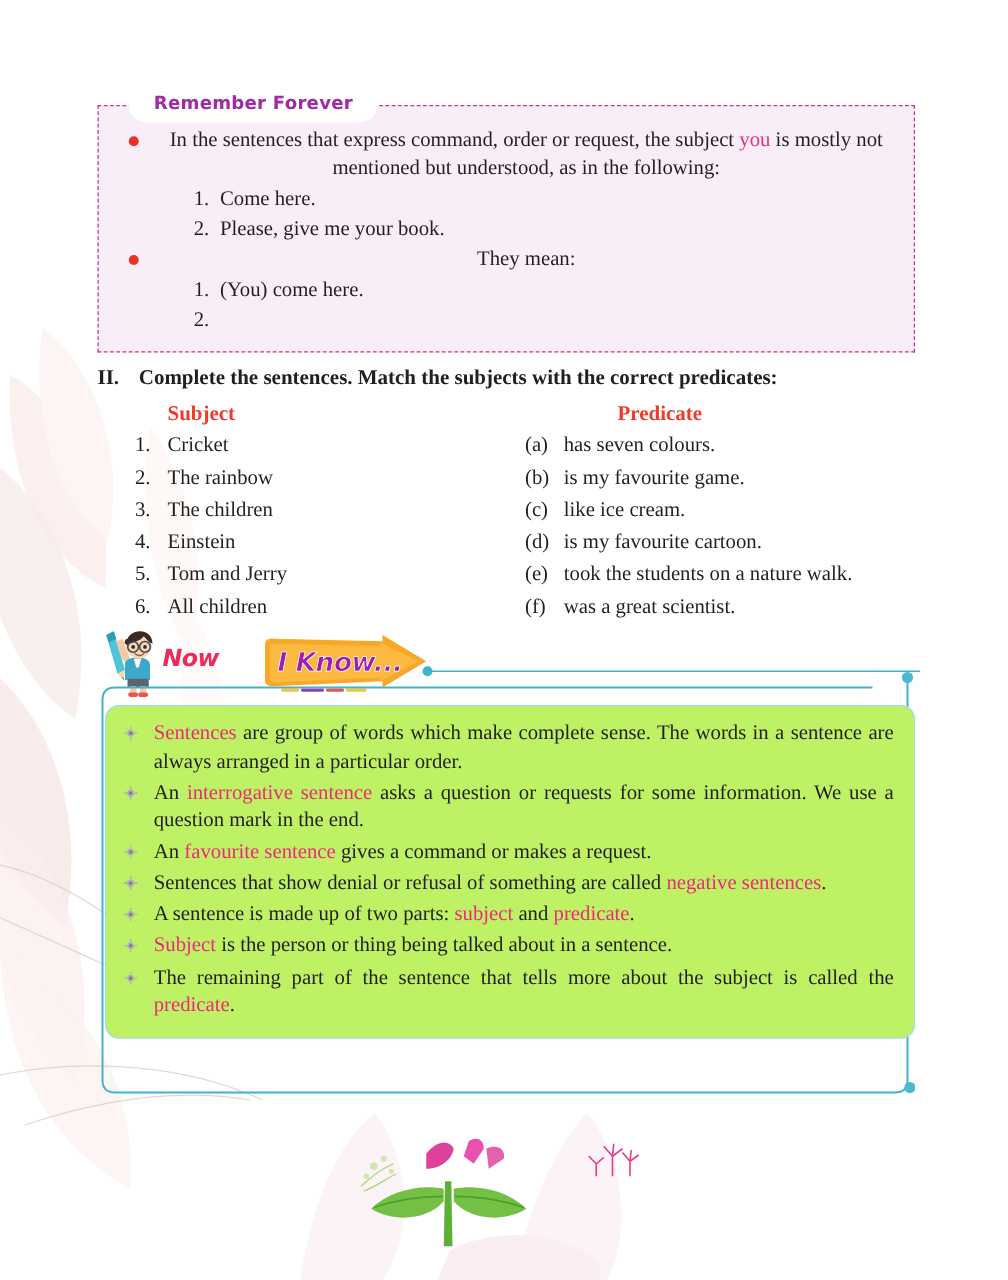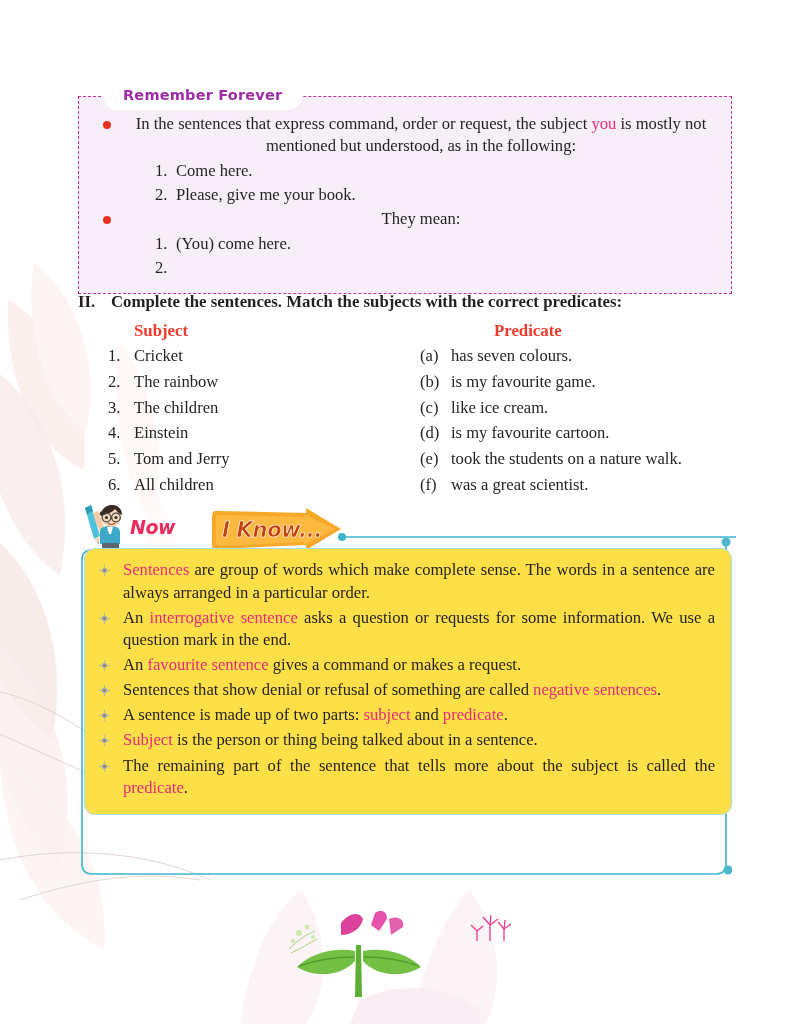--- a/index.html
+++ b/index.html
@@ -18,21 +18,21 @@
 
   
   .bg-deco { position: absolute; inset: 0; pointer-events: none; z-index: 0; }
 
   
   .page { position: absolute; inset: 0; z-index: 2; }
 
   
   .remember-box {
     position: absolute;
-    left: 78px; top: 96px;
+    left: 78px; top: 84px;
     width: 654px;
     box-sizing: border-box;
     border: 1.6px dashed #c2369a;
     background: #f8eef7;
     padding: 16px 14px 12px 14px;
   }
   .remember-badge {
     position: absolute;
     left: 28px; top: -12px;
     background: #ffffff;
@@ -94,33 +94,33 @@
     font-size: 19px;
     color: #ec2a5c;
     letter-spacing: -0.5px;
   }
   .nik-arrow { position: absolute; left: 130px; top: 0px; width: 135px; height: 46px; }
   .nik-iknow {
     position: absolute; left: 144px; top: 10px;
     font-family: "DejaVu Sans", sans-serif;
     font-weight: bold; font-style: italic;
     font-size: 21px;
-    color: #c2410c;
+    color: #a21caf;
     -webkit-text-stroke: 0.6px #ffffff;
     letter-spacing: -0.3px;
   }
   .nik-connector { position: absolute; left: 258px; top: 22px; right: 0; height: 14px; }
   .nik-box {
     position: absolute;
-    left: 6px; top: 40px;
+    left: 6px; top: 56px;
     width: 648px;
     box-sizing: border-box;
     border: 1.3px solid #a8dbe6;
     border-radius: 11px;
-    background: #fde047;
+    background: #bef264;
     padding: 10px 16px 12px 10px;
   }
   .nik-list { list-style: none; margin: 0; padding: 0; }
   .nik-item {
     position: relative;
     padding-left: 28px;
     font-size: 16.6px;
     line-height: 1.36;
     margin-bottom: 2.5px;
     text-align: justify;

